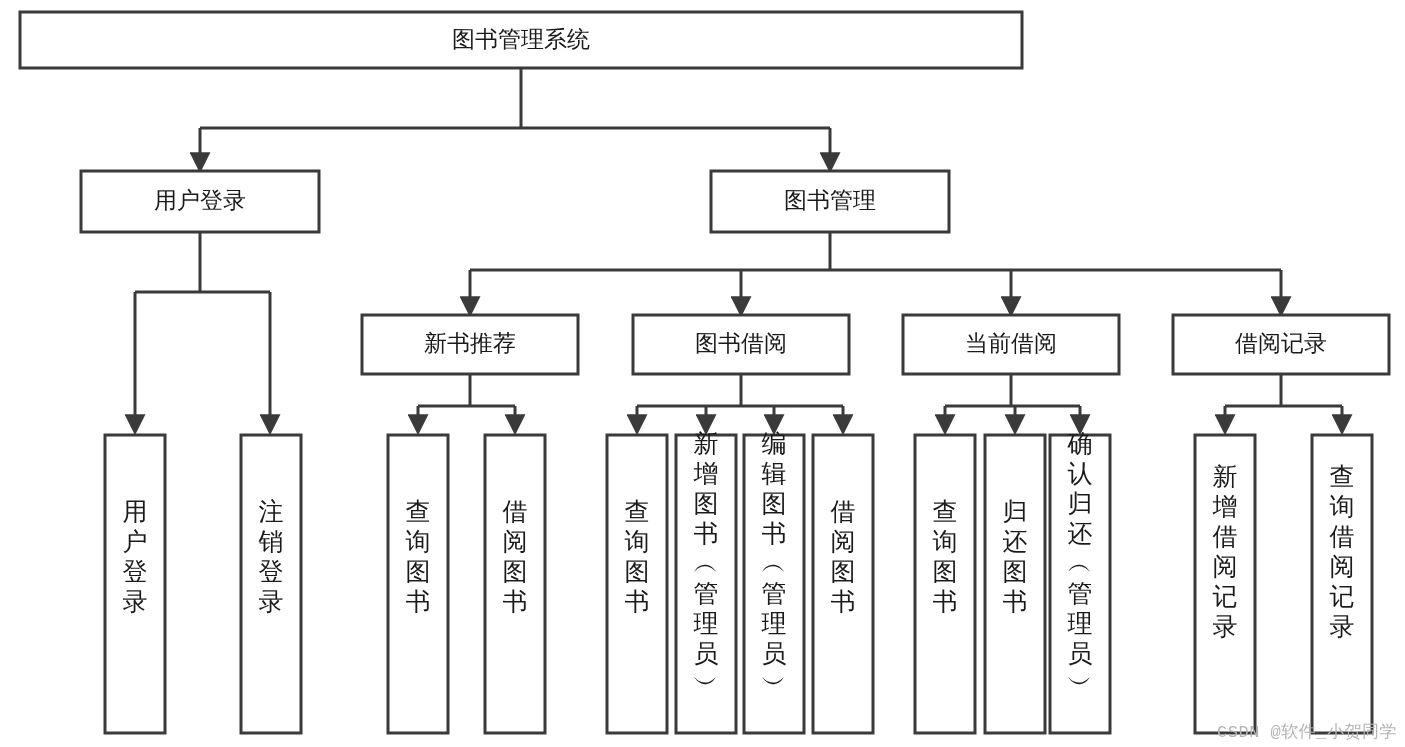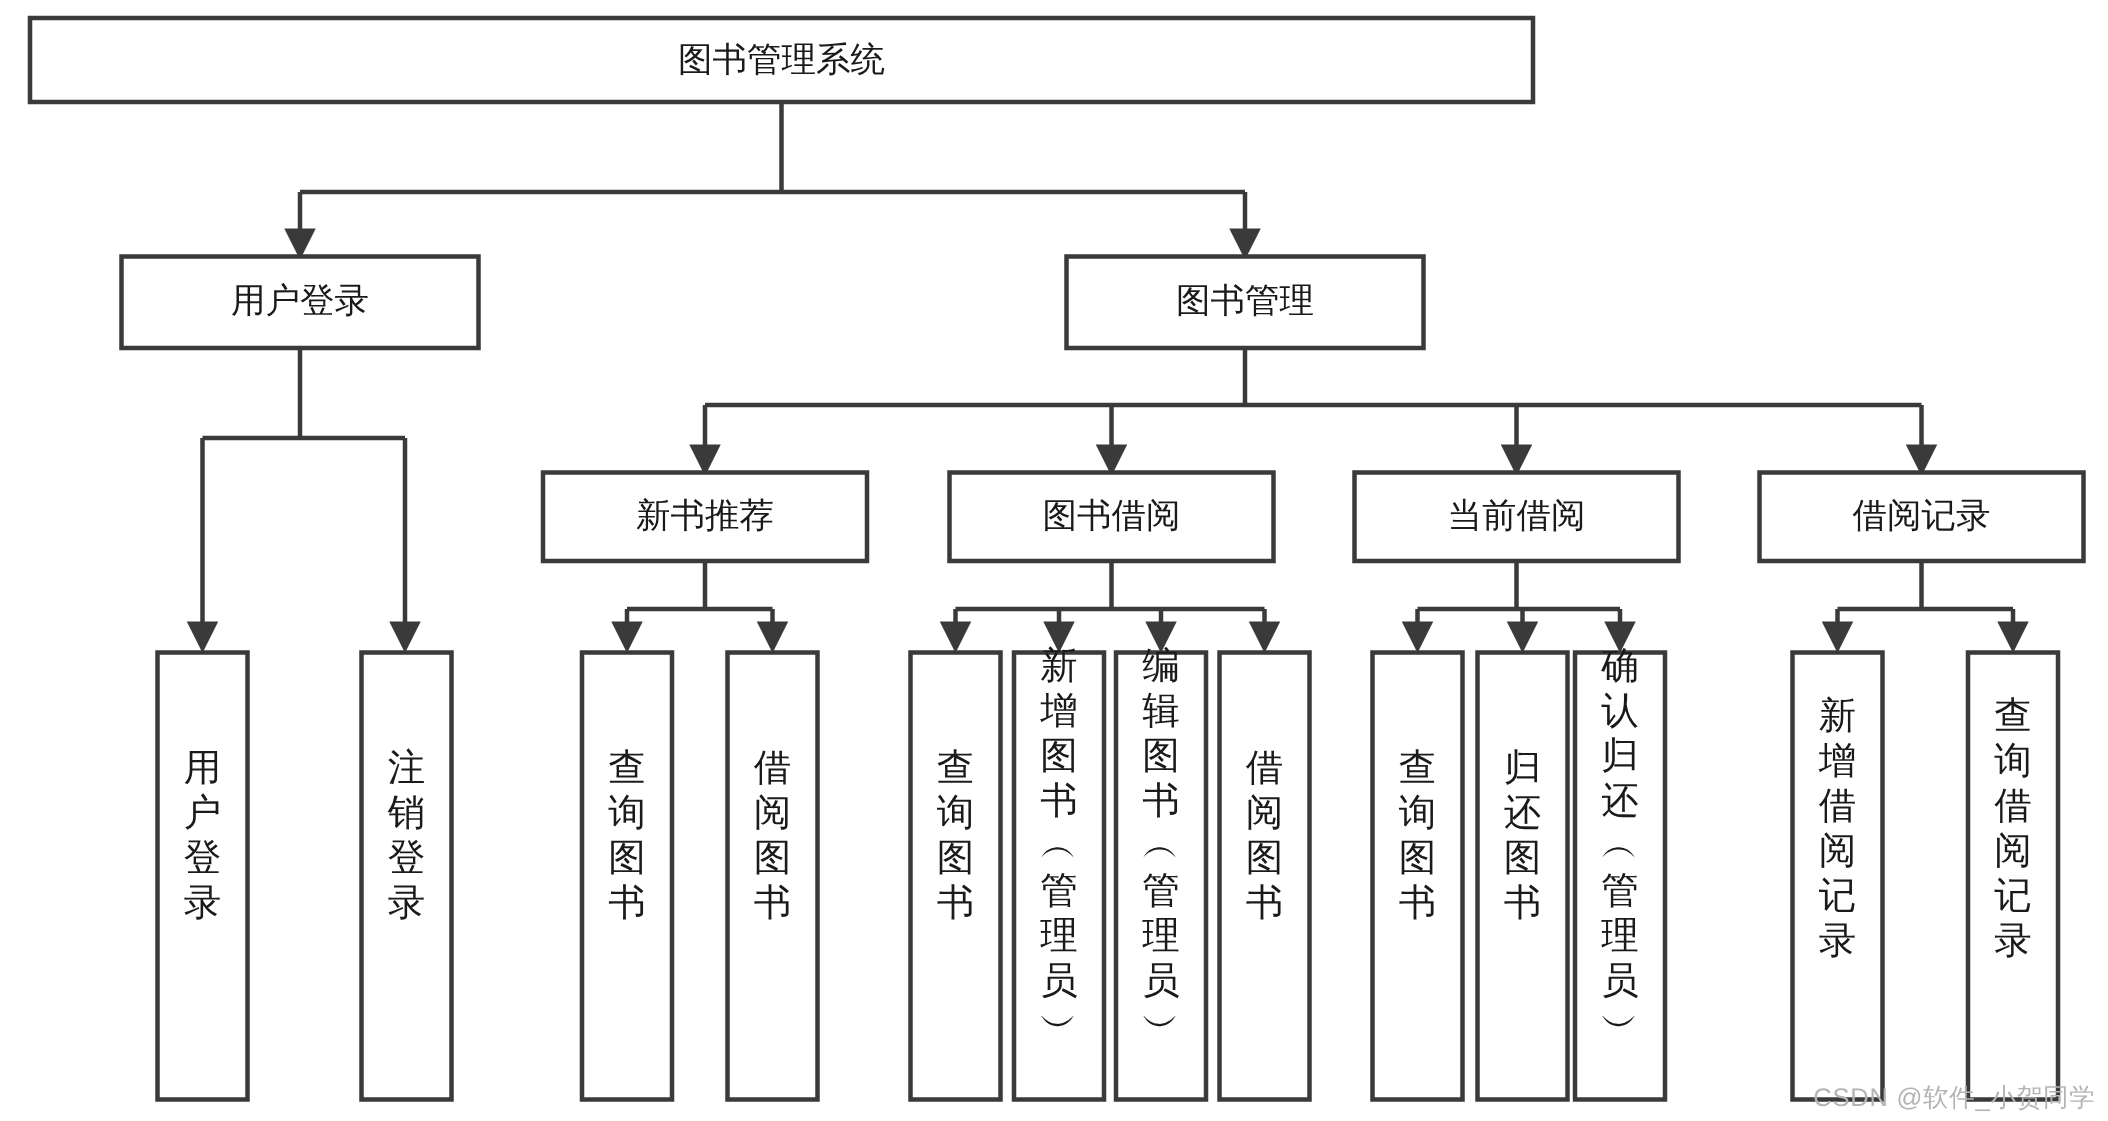--- a/index.html
+++ b/index.html
@@ -13,21 +13,21 @@
   .node-label{
     font-family:"Liberation Sans","DejaVu Sans",sans-serif;
     font-size:23px;fill:#1a1a1a;text-anchor:middle;dominant-baseline:middle;
   }
   .leaf-label{
     font-family:"Liberation Sans","DejaVu Sans",sans-serif;
     font-size:25px;fill:#1a1a1a;
   }
   .watermark{
     position:absolute;right:8px;bottom:4px;
-    font-family:Liberation Sans, sans-serif;
+    font-family:Liberation Mono, monospace;
     font-size:17px;color:#b4b4b4;letter-spacing:.5px;
     white-space:nowrap;pointer-events:none;
   }
 </style>
 </head>
 <body>
 
 <svg id="diagram" viewBox="0 0 1405 747">
   <defs>
     <marker id="arrow" viewBox="0 0 12 12" refX="9" refY="6" markerWidth="7" markerHeight="7" orient="auto-start-reverse">

